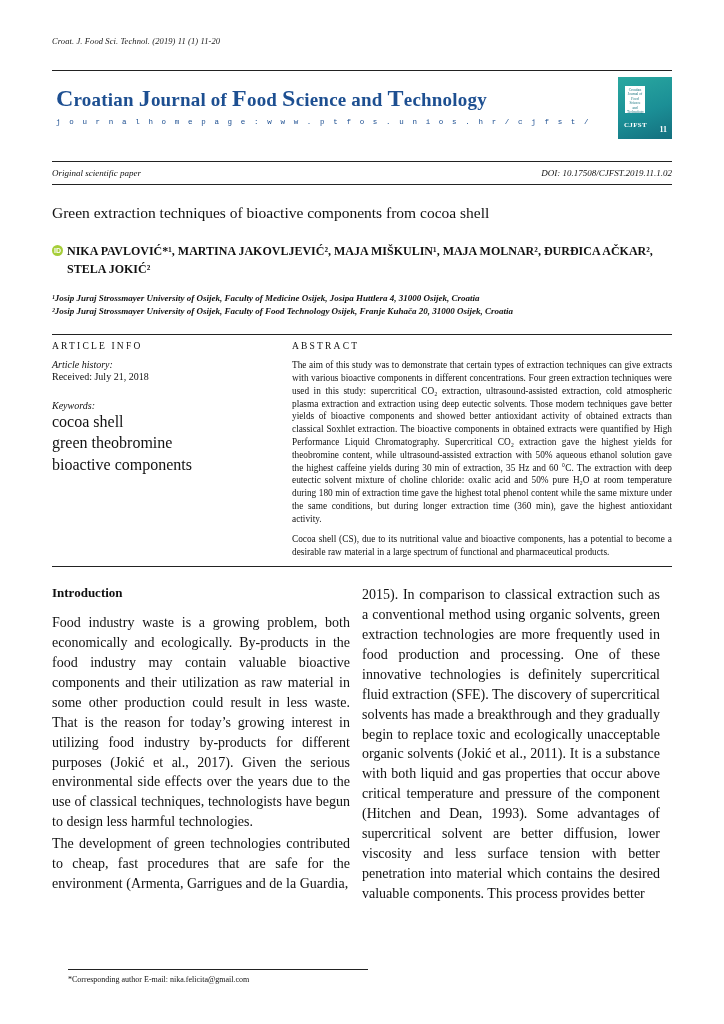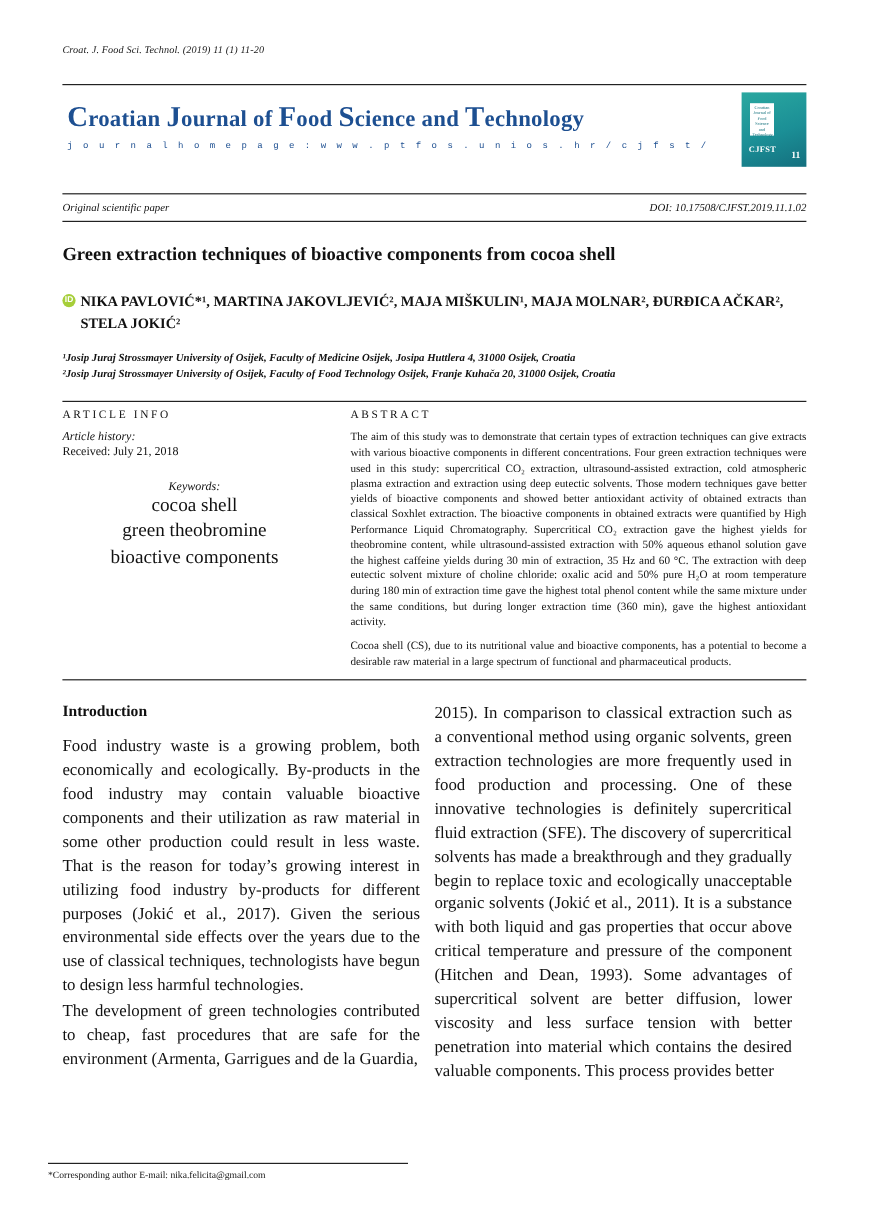--- a/index.html
+++ b/index.html
@@ -113,21 +113,21 @@
     font-size: 9px;
   }
   .typerow .doi { font-size: 9px; }
 
   
   .article-title {
     border-top: 1.2px solid #222;
     margin-top: 6px;
     padding-top: 18px;
     font-size: 15.5px;
-    font-weight: bold;
+    font-weight: normal;
     line-height: 1.3;
   }
 
   
   .authors {
     margin-top: 20px;
     font-size: 12px;
     font-weight: bold;
     line-height: 1.45;
     text-transform: uppercase;
@@ -181,21 +181,21 @@
     font-family: "Liberation Serif", serif;
     letter-spacing: 2.2px;
     font-weight: normal;
     margin-bottom: 8px;
   }
   .hist-label {
     font-style: italic;
     font-size: 10px;
   }
   .hist-line { font-size: 10px; line-height: 1.35; }
-  .kw-block { margin-top: 16px; text-align: center; }
+  .kw-block { margin-top: 16px; }
   .kw-label { font-style: italic; font-size: 10px; }
   .kw-item { font-size: 16px; line-height: 1.35; }
   .abstract-text {
     font-size: 9.3px;
     line-height: 1.38;
     text-align: justify;
   }
   .abstract-text p { margin: 0 0 7px 0; }
   .abstract-text p:last-child { margin-bottom: 0; }
 
@@ -218,21 +218,21 @@
     font-size: 14px;
     line-height: 1.42;
     text-align: justify;
     margin: 0 0 2px 0;
   }
   .bcol.right p { margin-bottom: 0; }
 
   
   .footnote {
     position: absolute;
-    left: 40px;
+    left: 68px;
     bottom: 40px;
     width: 300px;
     border-top: 1px solid #222;
     padding-top: 5px;
     font-size: 8px;
   }
 </style>
 </head>
 <body>
 

